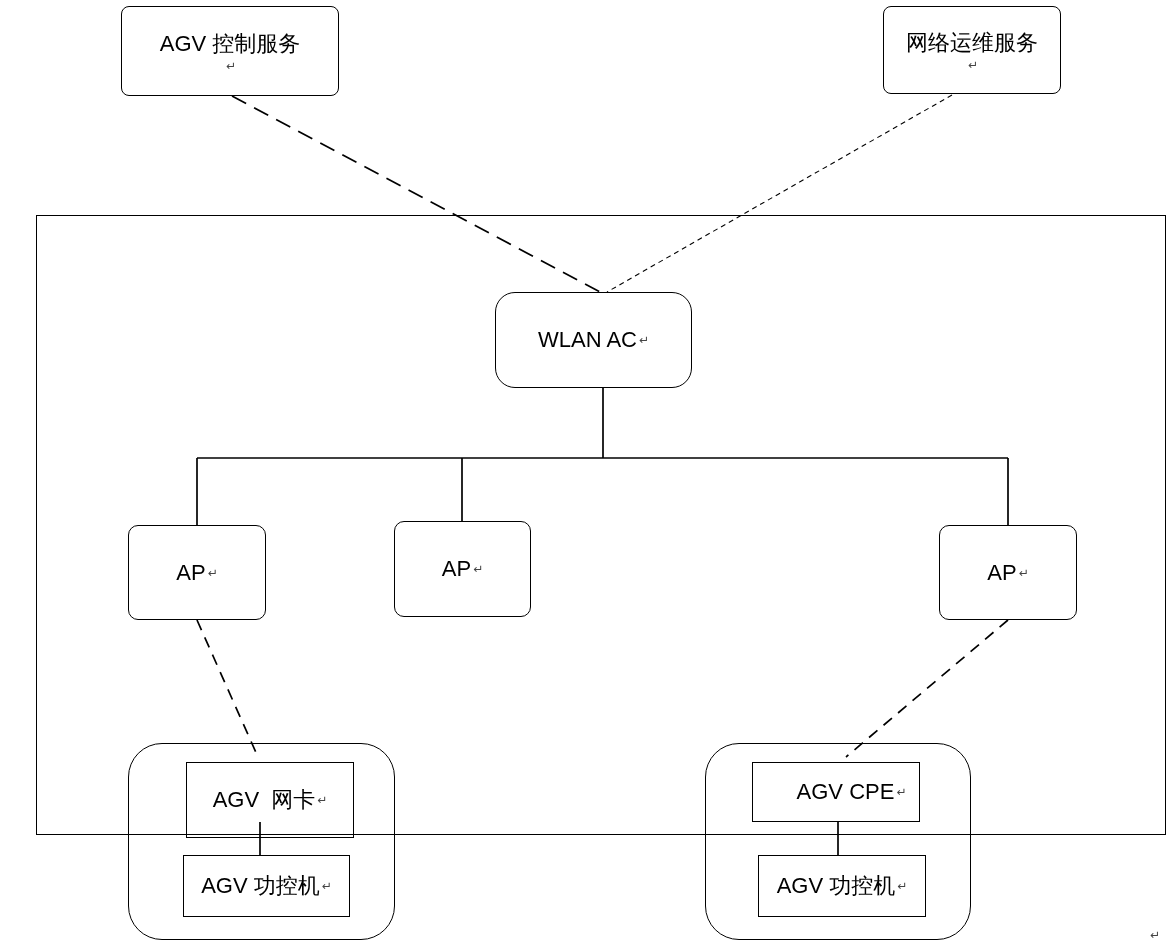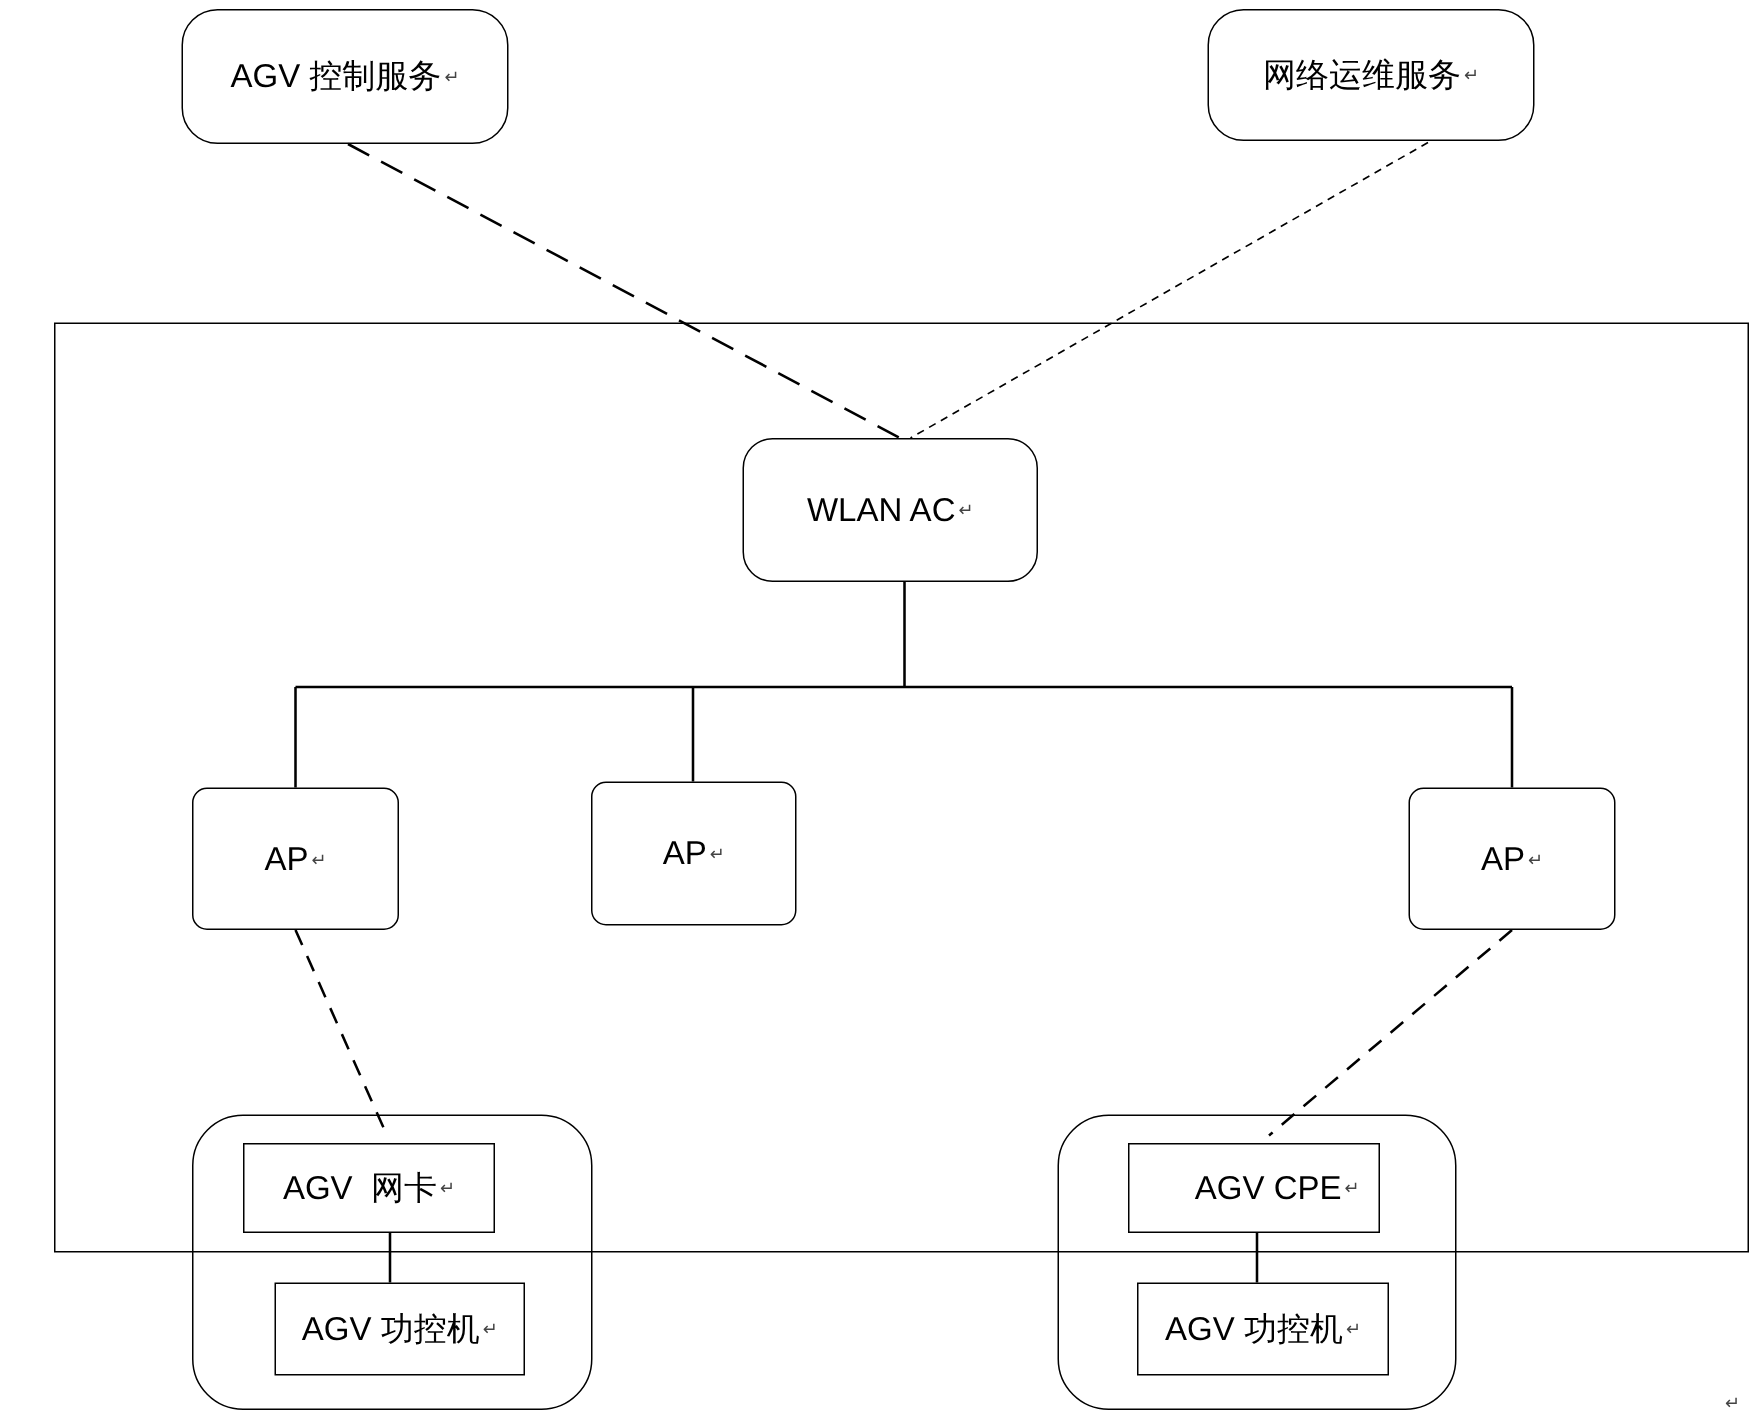--- a/index.html
+++ b/index.html
@@ -43,21 +43,21 @@
     z-index: 3;
     box-sizing: border-box;
   }
   .label { white-space: pre; }
   .pmark {
     font-size: 12px;
     color: #444;
     margin-left: 2px;
     vertical-align: baseline;
   }
-  .r16 { border-radius: 24px; }
+  .r16 { border-radius: 8px; flex-direction: column; }
   .r18 { border-radius: 10px; }
   .r20 { border-radius: 20px; }
   .group { border-radius: 34px; }
   .inner {
     border-width: 1.4px;
     border-radius: 0;
   }
   .wavy {
     text-decoration-style: wavy;
     text-decoration-color: #1f4fd8;
@@ -91,21 +91,21 @@
     <line x1="1008" y1="620" x2="846" y2="757" stroke="#000" stroke-width="1.7" stroke-dasharray="11,8"></line>
     <line x1="260" y1="822" x2="260" y2="855" stroke="#000" stroke-width="1.7"></line>
     <line x1="838" y1="822" x2="838" y2="855" stroke="#000" stroke-width="1.7"></line>
   </svg>
 
 
   <div class="box r16" style="left:121px; top:6px; width:218px; height:90px;">
     <span class="label">AGV 控制服务</span>
       <span class="pmark">↵</span>
   </div>
-  <div class="box r16" style="left:805px; top:6px; width:218px; height:88px;">
+  <div class="box r16" style="left:883px; top:6px; width:178px; height:88px;">
     <span class="label">网络运维服务</span>
       <span class="pmark">↵</span>
   </div>
 
   <div class="box r20" style="left:495px; top:292px; width:197px; height:96px;text-align:right;">
     <span class="label">WLAN AC</span>
       <span class="pmark">↵</span>
   </div>
 
   <div class="box r18" style="left:128px; top:525px; width:138px; height:95px;">
@@ -115,21 +115,21 @@
   <div class="box r18" style="left:394px; top:521px; width:137px; height:96px;">
     <span class="label">AP</span>
       <span class="pmark">↵</span>
   </div>
   <div class="box r18" style="left:939px; top:525px; width:138px; height:95px;">
     <span class="label">AP</span>
       <span class="pmark">↵</span>
   </div>
 
   <div class="box group" style="left:128px; top:743px; width:267px; height:197px;"></div>
-  <div class="box inner" style="left:162px; top:762px; width:168px; height:60px;">
+  <div class="box inner" style="left:186px; top:762px; width:168px; height:76px;">
     <span class="label">AGV  网卡</span>
       <span class="pmark">↵</span>
   </div>
   <div class="box inner" style="left:183px; top:855px; width:167px; height:62px;">
     <span class="label">AGV </span>
       <span class="label wavy">功控机</span>
       <span class="pmark">↵</span>
   </div>
 
   <div class="box group" style="left:705px; top:743px; width:266px; height:197px;"></div>

